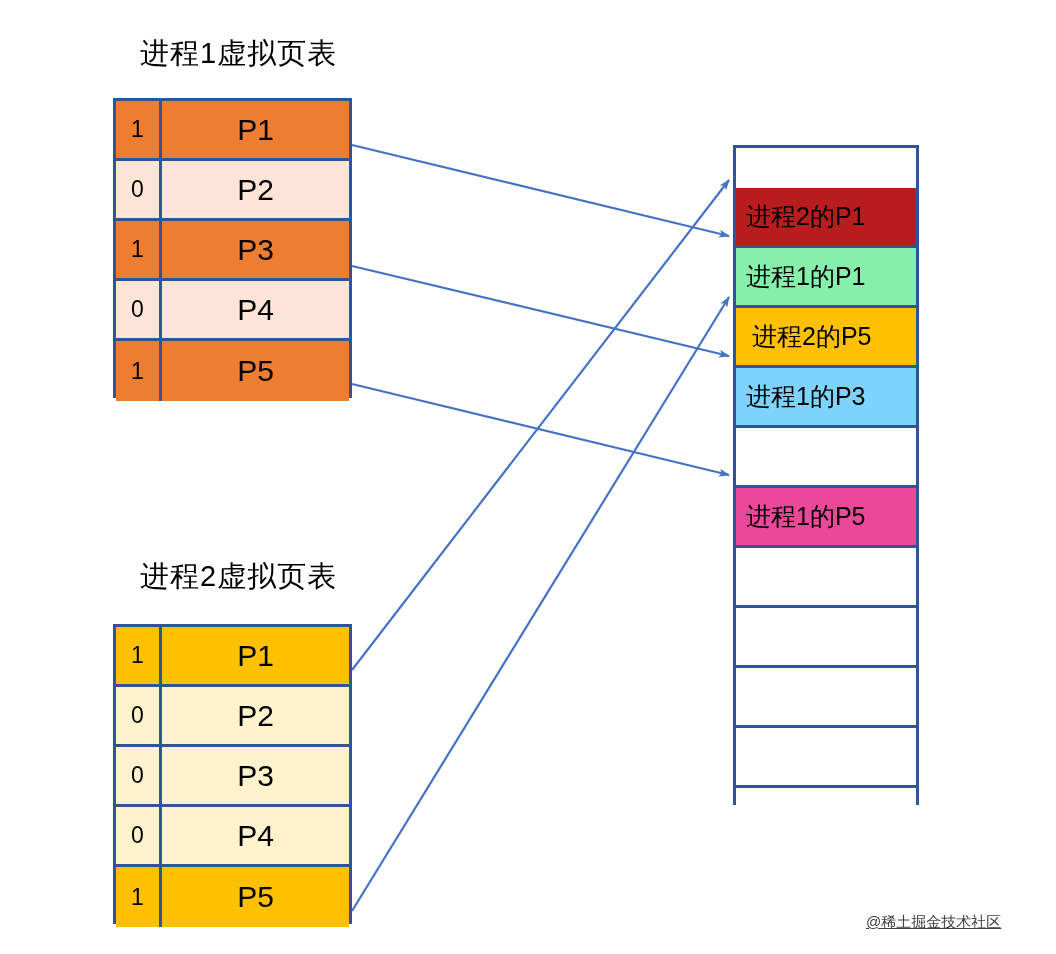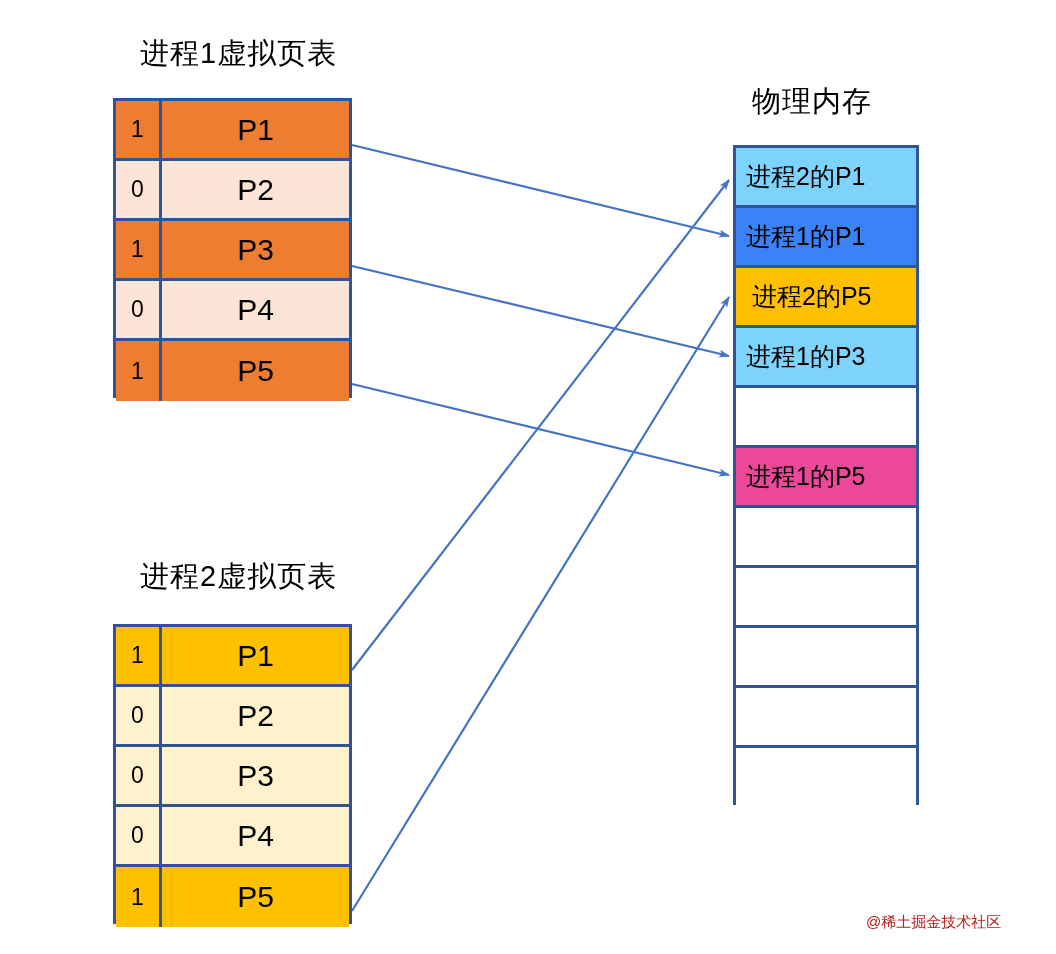--- a/index.html
+++ b/index.html
@@ -36,33 +36,32 @@
     height:60px;box-sizing:border-box;border-bottom:3px solid #2F5597;
     display:flex;align-items:center;padding-left:10px;
     font-size:25px;color:#000;white-space:nowrap;
   }
   .mem .cell:last-child{border-bottom:none;}
 
   svg.arrows{position:absolute;left:0;top:0;width:1056px;height:954px;
     pointer-events:none;overflow:visible;}
 
   .watermark{
-    position:absolute;font-size:15px;color:#b91c1c;white-space:nowrap;
+    position:absolute;font-size:15px;color:#404040;white-space:nowrap;text-decoration:underline;
   }
 </style>
 </head>
 <body>
 
 <div id="stage">
 
   <div class="title" id="t1-title" style="left:140px;top:26px;">进程1虚拟页表</div>
 
   <div class="title" id="t2-title" style="left:140px;top:549px;">进程2虚拟页表</div>
 
-  <div class="title" id="mem-title" style="left:752px;top:74px;">物理内存</div>
 
   <div class="pt" id="table1" style="left:113px;top:90px;width:239px;height:300px;">
       <div class="row" style="background: rgb(237, 125, 49);">
         <div class="flag">1</div>
         <div class="name">P1</div>
       </div>
       <div class="row" style="background: rgb(252, 228, 214);">
         <div class="flag">0</div>
         <div class="name">P2</div>
       </div>
@@ -97,22 +96,22 @@
         <div class="flag">0</div>
         <div class="name">P4</div>
       </div>
       <div class="row" style="background: rgb(255, 192, 0);">
         <div class="flag">1</div>
         <div class="name">P5</div>
       </div>
     </div>
 
   <div class="mem" id="memcol" style="left:733px;top:137px;width:186px;height:660px;">
-      <div class="cell" style="background: #7dd3fc;">进程2的P1</div>
-      <div class="cell" style="background: #3b82f6;">进程1的P1</div>
+      <div class="cell" style="background: #b91c1c; margin-top: 40px;">进程2的P1</div>
+      <div class="cell" style="background: #86efac;">进程1的P1</div>
       <div class="cell" style="background: rgb(255, 192, 0); padding-left: 16px;">进程2的P5</div>
       <div class="cell" style="background: #7dd3fc;">进程1的P3</div>
       <div class="cell" style="background: rgb(255, 255, 255);"></div>
       <div class="cell" style="background: #ec4899;">进程1的P5</div>
       <div class="cell" style="background: rgb(255, 255, 255);"></div>
       <div class="cell" style="background: rgb(255, 255, 255);"></div>
       <div class="cell" style="background: rgb(255, 255, 255);"></div>
       <div class="cell" style="background: rgb(255, 255, 255);"></div>
       <div class="cell" style="background: rgb(255, 255, 255);"></div>
     </div>

